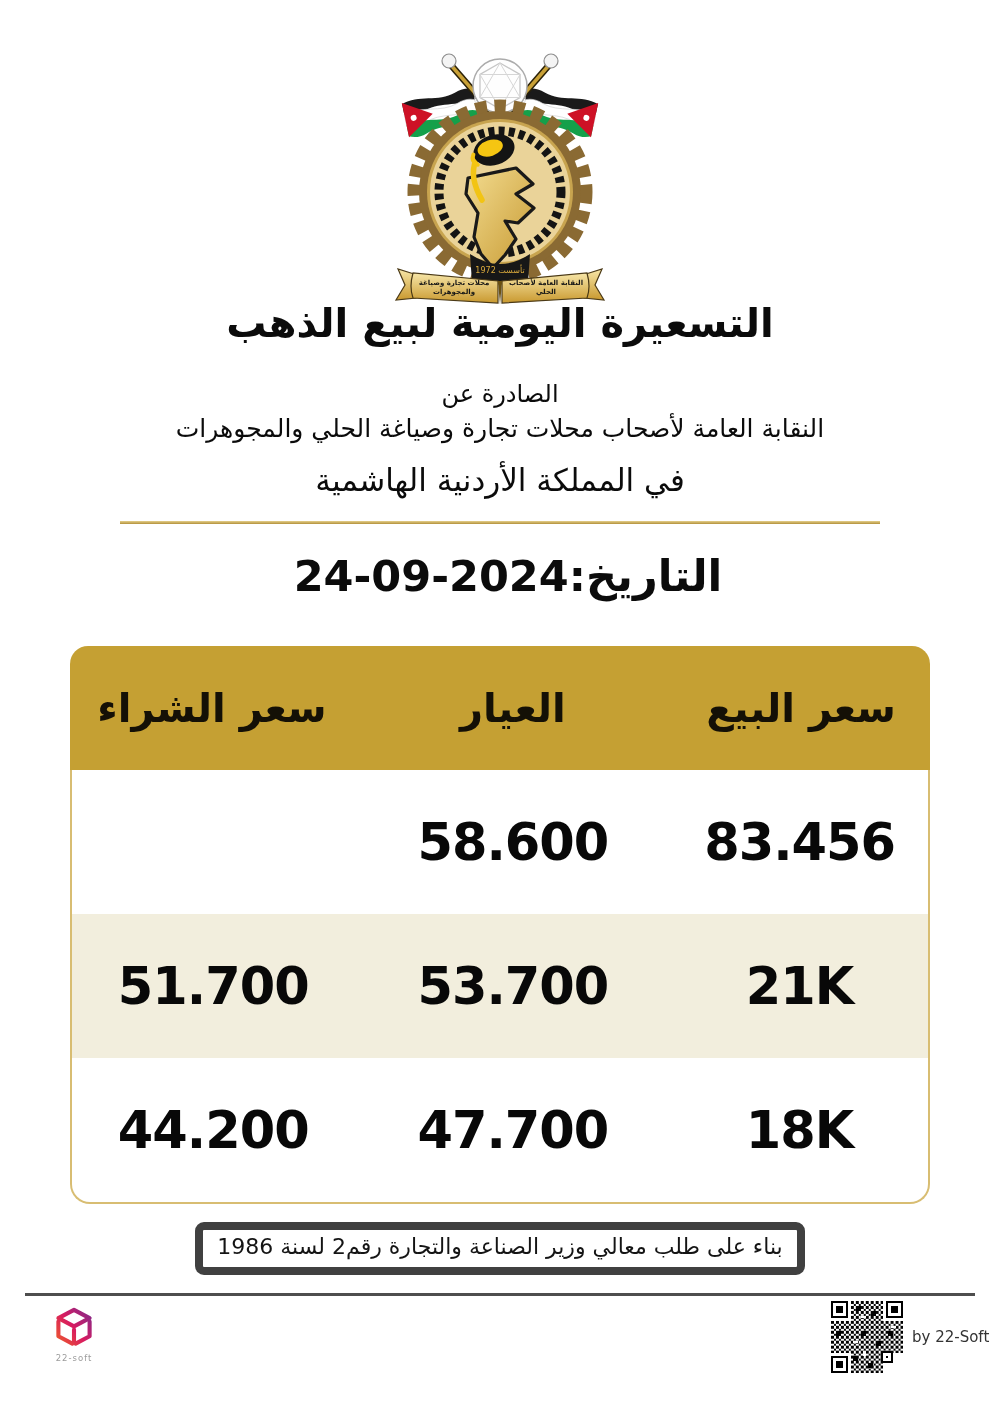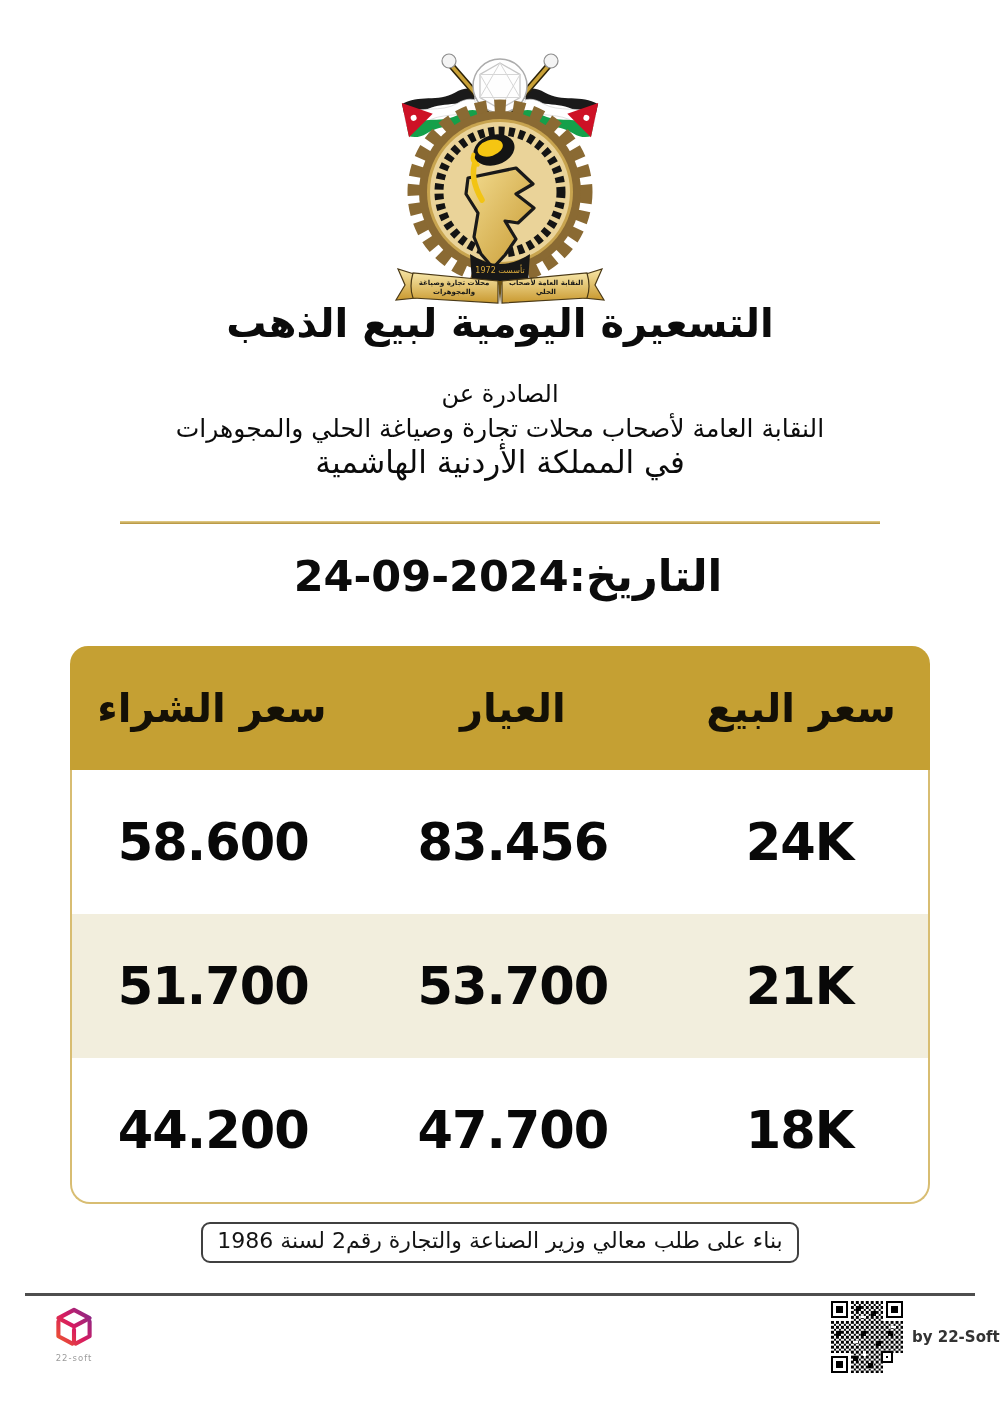--- a/index.html
+++ b/index.html
@@ -12,21 +12,21 @@
   .abs{position:absolute;}
   .center-text{left:0;width:100%;text-align:center;}
 
   
   .emblem{left:389px;top:42px;width:222px;height:262px;}
 
   
   .title{top:300px;font-size:40px;font-weight:bold;letter-spacing:0;}
   .issued{top:380px;font-size:24px;}
   .org{top:414px;font-size:25px;}
-  .country{top:444px;font-size:31px;}
+  .country{top:462px;font-size:31px;}
   .gold-rule{left:120px;top:521px;width:760px;height:3px;
     background:linear-gradient(#e6d08c,#b2903a);}
   .date-line{top:551px;font-size:43px;font-weight:bold;direction:rtl;}
   .date-line .val{margin-inline-start:18px;margin-left:16px;}
 
   
   .price-table{left:70px;top:646px;width:860px;direction:rtl;}
   .thead{
     height:124px;background:#c5a033;border-radius:18px 18px 0 0;
     display:grid;grid-template-columns:30% 37% 33%;align-items:center;
@@ -39,30 +39,30 @@
   .tr{
     height:144px;display:grid;grid-template-columns:30% 37% 33%;
     align-items:center;text-align:center;
     font-size:51px;font-weight:bold;letter-spacing:-1px;color:#080808;
   }
   .tr.alt{background:#f2eedd;}
 
   
   .note-wrap{top:1222px;}
   .note{
-    display:inline-block;direction:rtl;border:2px solid #404040;
+    display:inline-block;direction:rtl;border:8px solid #404040;
     border-radius:9px;padding:4px 14px 8px;font-size:22px;color:#141414;
   }
 
   
   .bottom-rule{left:25px;top:1293px;width:950px;height:3px;background:#4e4e4e;}
   .brand{left:48px;top:1305px;width:52px;text-align:center;}
   .brand-label{margin-top:-2px;font-size:8.5px;color:#9b9b9b;letter-spacing:1px;}
   .qr-area{left:831px;top:1301px;display:flex;align-items:center;gap:9px;}
-  .credit{font-size:15px;font-weight:bold;color:#333;white-space:nowrap;}
+  .credit{font-size:15px;font-weight:normal;color:#333;white-space:nowrap;}
 
   svg text{font-family:"DejaVu Sans","Liberation Sans",sans-serif;}
 </style>
 </head>
 <body>
 
 <div class="page">
 
   <svg class="abs emblem" viewBox="0 0 220 262" aria-hidden="true">
     <defs>
@@ -154,21 +154,20 @@
   </div>
 
   <div class="abs price-table">
     <div class="thead">
       <div>سعر البيع</div>
       <div>العيار</div>
       <div>سعر الشراء</div>
     </div>
     <div class="tbody">
       <div class="tr">
-        <div>24K</div>
         <div>83.456</div>
         <div>58.600</div>
       </div>
       <div class="tr alt">
         <div>21K</div>
         <div>53.700</div>
         <div>51.700</div>
       </div>
       <div class="tr">
         <div>18K</div>

